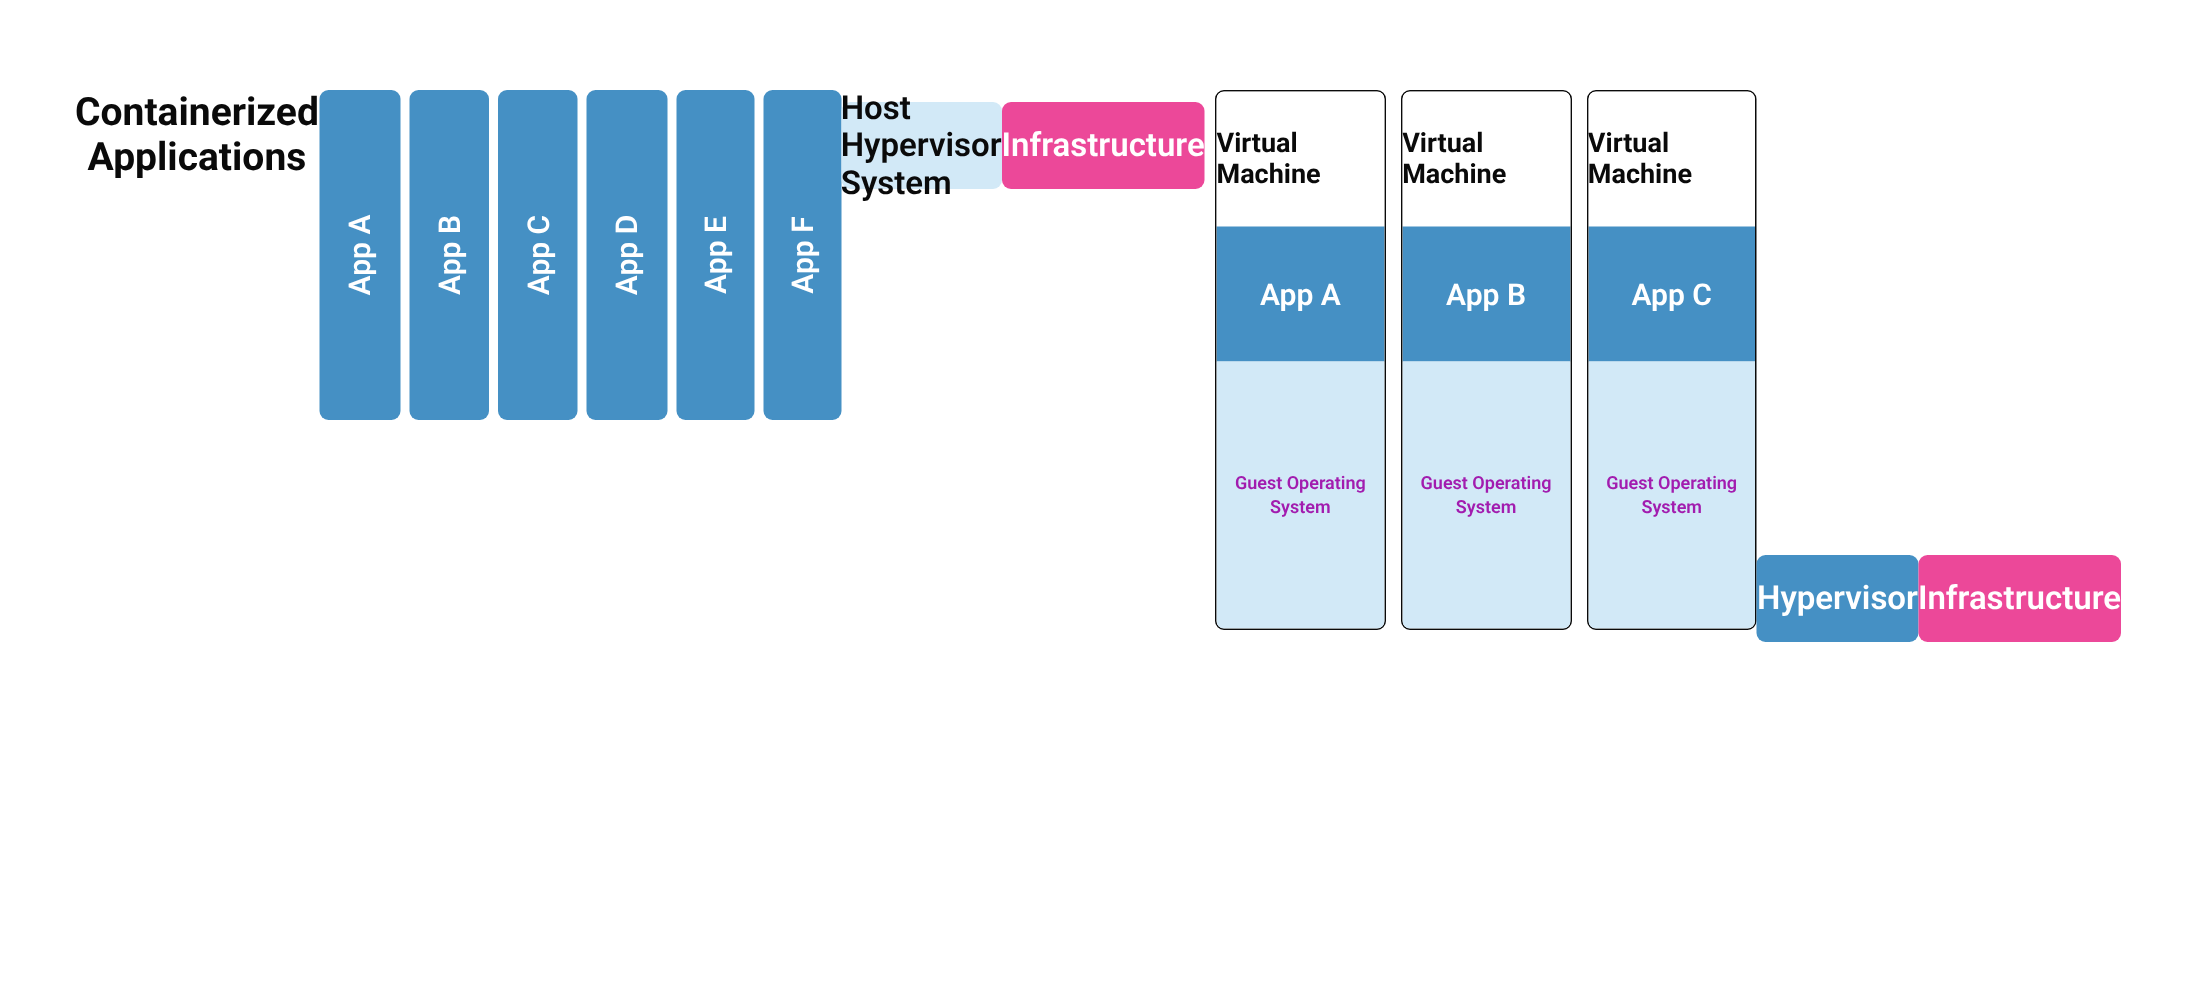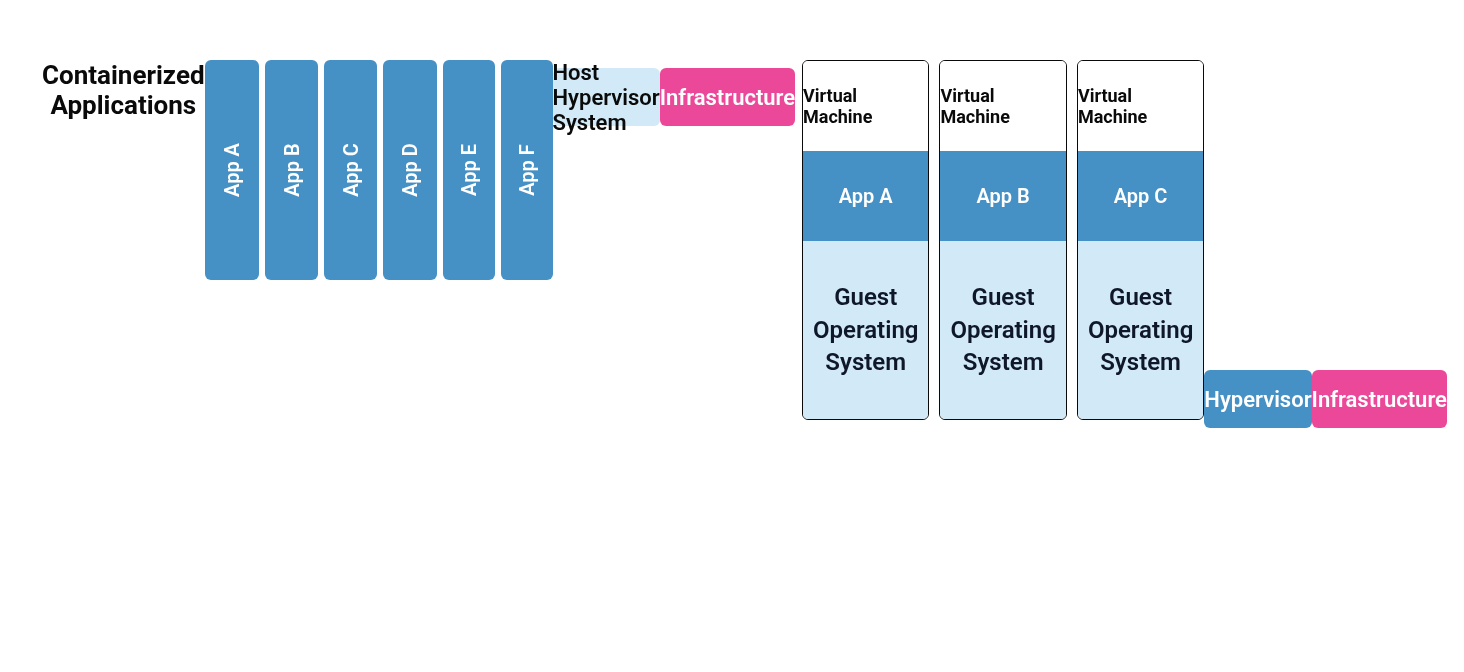--- a/index.html
+++ b/index.html
@@ -102,22 +102,22 @@
     color: #ffffff;
     font-size: 20px;
     font-weight: 600;
   }
   .vm-guest {
     flex: 1;
     display: flex;
     align-items: center;
     justify-content: center;
     background: #d2e9f7;
-    color: #0f172a;
-    font-size: 24px;
+    color: #a21caf;
+    font-size: 12px;
     font-weight: 600;
     text-align: center;
     padding: 0 10px;
     line-height: 1.35;
   }
 </style>
 </head>
 <body>
 
 <div class="panel panel-left">

